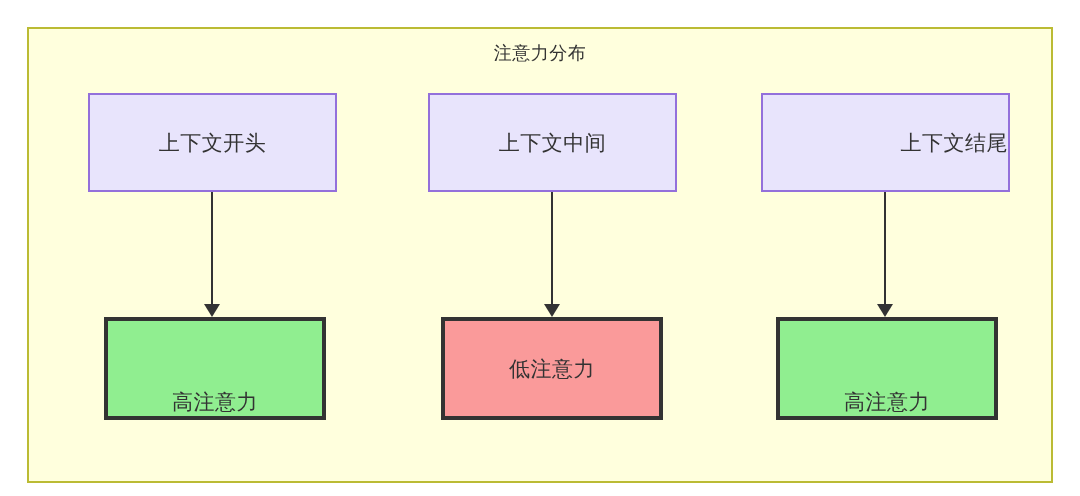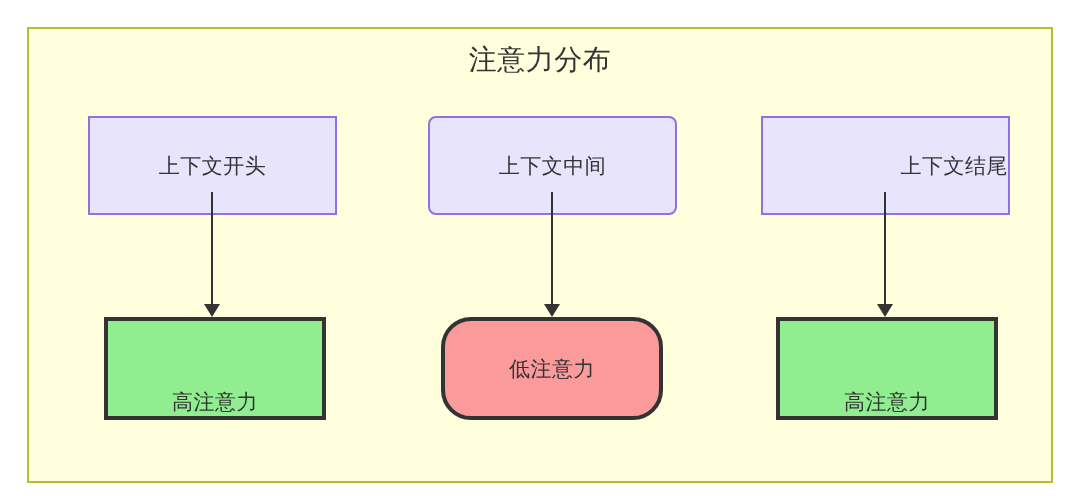--- a/index.html
+++ b/index.html
@@ -29,21 +29,21 @@
     background: #ffffdd;
     border: 2px solid #bbbb33;
     box-sizing: border-box;
   }
   .subgraph-title {
     position: absolute;
     left: 0;
     right: 0;
     top: 14px;
     text-align: center;
-    font-size: 28px;
+    font-size: 18px;
     color: #333333;
     letter-spacing: 0.5px;
     line-height: 1.2;
   }
   
   .node {
     position: absolute;
     display: flex;
     align-items: center;
     justify-content: center;
@@ -52,37 +52,36 @@
     color: #333333;
     letter-spacing: 0.5px;
     text-align: center;
   }
   .node.ctx {
     background: #e8e4fc;
     border: 2px solid #9370db;
     width: 249px;
     height: 99px;
     top: 93px;
-    margin-top: 23px;
   }
   .node.attn {
     width: 222px;
     height: 103px;
     top: 317px;
     border: 4px solid #333333;
   }
   .node.attn.high { background: #90ee90; align-items: flex-end; }
   .node.attn.low  { background: #fa9a9a; }
 
   .ctx-1 { left: 88px; }
-  .ctx-2 { left: 428px; border-radius: 8px; }
+  .ctx-2 { left: 428px; }
   .ctx-3 { left: 761px; justify-content: flex-end; }
 
   .attn-1 { left: 104px; }
-  .attn-2 { left: 441px; border-radius: 30px; }
+  .attn-2 { left: 441px; }
   .attn-3 { left: 776px; }
 
   
   .edge {
     position: absolute;
     top: 192px;
     width: 16px;
     height: 125px;
     pointer-events: none;
   }

